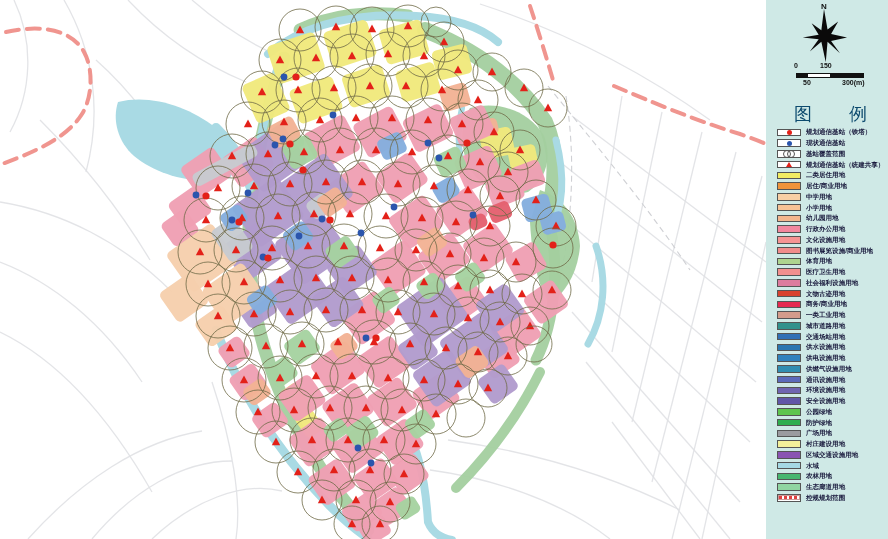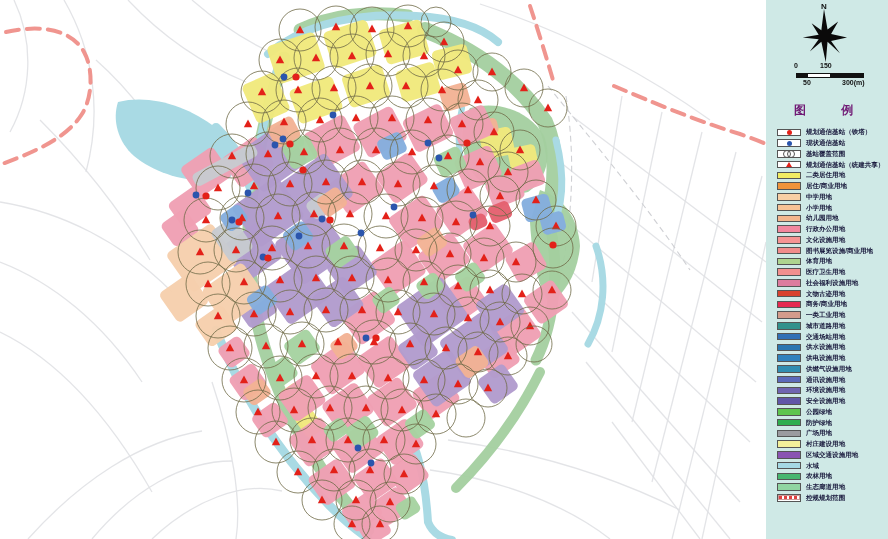--- a/index.html
+++ b/index.html
@@ -10,21 +10,21 @@
   .compass{position:absolute;left:28px;top:2px;width:60px;height:62px;}
   .compass-n{position:absolute;left:50%;top:0;transform:translateX(-50%);font-size:8px;font-weight:bold;color:#111;}
   .scalebar{position:absolute;left:24px;top:62px;width:84px;height:28px;font-size:7px;color:#111;font-weight:bold;}
   .scalebar .t0{position:absolute;left:4px;top:0;}
   .scalebar .t150{position:absolute;left:30px;top:0;}
   .scalebar .bar{position:absolute;left:6px;top:11px;width:66px;height:3px;border:1px solid #111;background:#fff;}
   .scalebar .seg1{position:absolute;left:0;top:0;width:11px;height:3px;background:#111;}
   .scalebar .seg2{position:absolute;left:33px;top:0;width:33px;height:3px;background:#111;}
   .scalebar .t50{position:absolute;left:13px;top:17px;}
   .scalebar .t300{position:absolute;left:52px;top:17px;}
-  .legend-title{position:absolute;left:28px;top:102px;font-size:12px;font-weight:bold;color:#701a75;letter-spacing:16px;white-space:nowrap;}
+  .legend-title{position:absolute;left:28px;top:102px;font-size:18px;font-weight:normal;color:#0c4a6e;letter-spacing:16px;white-space:nowrap;}
   .legend-items{position:absolute;left:11px;top:127px;right:2px;}
   .li{display:flex;align-items:center;height:10.75px;}
   .sw{width:24px;height:7.5px;border:1px solid #555;box-sizing:border-box;flex:0 0 24px;margin-right:5px;
       display:flex;align-items:center;justify-content:center;position:relative;background:#fff;}
   .lt{font-size:6.8px;font-weight:bold;color:#16163a;white-space:nowrap;transform:scale(.96);transform-origin:left center;}
   .dot{width:5px;height:5px;border-radius:50%;}
   .tri{width:0;height:0;border-left:3.5px solid transparent;border-right:3.5px solid transparent;border-bottom:5.5px solid #e32119;}
   .cov{width:8px;height:8px;border:1px solid #555;border-radius:50%;box-sizing:border-box;}
   .cov+.cov{margin-left:-4px;}
   .bdash{width:20px;height:3px;background:repeating-linear-gradient(90deg,#e04040 0 3px,#fff 3px 5px);border:0.5px solid #c99;}

